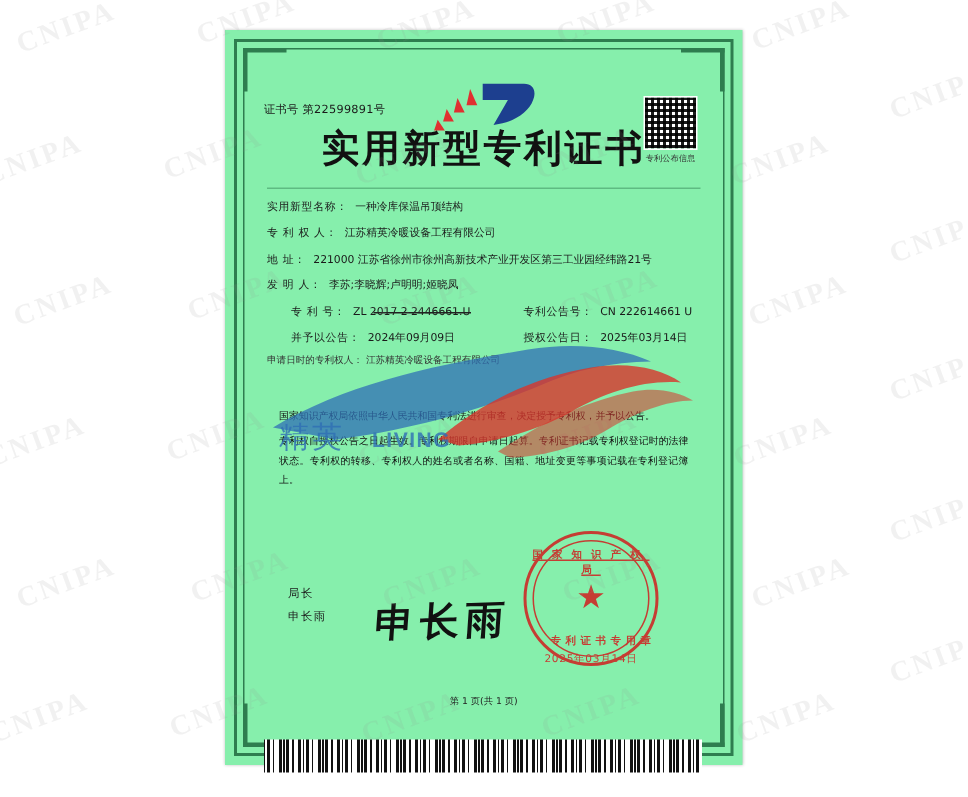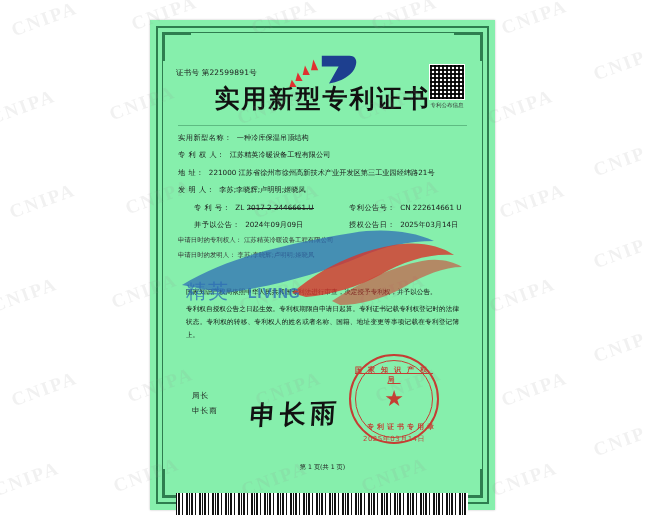--- a/index.html
+++ b/index.html
@@ -324,24 +324,20 @@
         <span class="f-label">授权公告日：</span>
         <span class="f-value">2025年03月14日</span>
       </div>
     </div>
 
     <div class="small-field">
       <span>申请日时的专利权人：</span>
       <span>江苏精英冷暖设备工程有限公司</span>
     </div>
 
-    <div class="small-field">
-      <span>申请日时的发明人：</span>
-      <span>李苏;李晓辉;卢明明;姬晓凤</span>
-    </div>
 
     <div class="body-text">国家知识产权局依照中华人民共和国专利法进行审查，决定授予专利权，并予以公告。</div>
     <div class="body-text" style="margin-top:4px">专利权自授权公告之日起生效。专利权期限自申请日起算。专利证书记载专利权登记时的法律状态。专利权的转移、专利权人的姓名或者名称、国籍、地址变更等事项记载在专利登记簿上。</div>
 
     <div class="sig-block">
       <div>局长</div>
       <div>申长雨</div>
     </div>
 
     <div class="hand-sign">申长雨</div>

